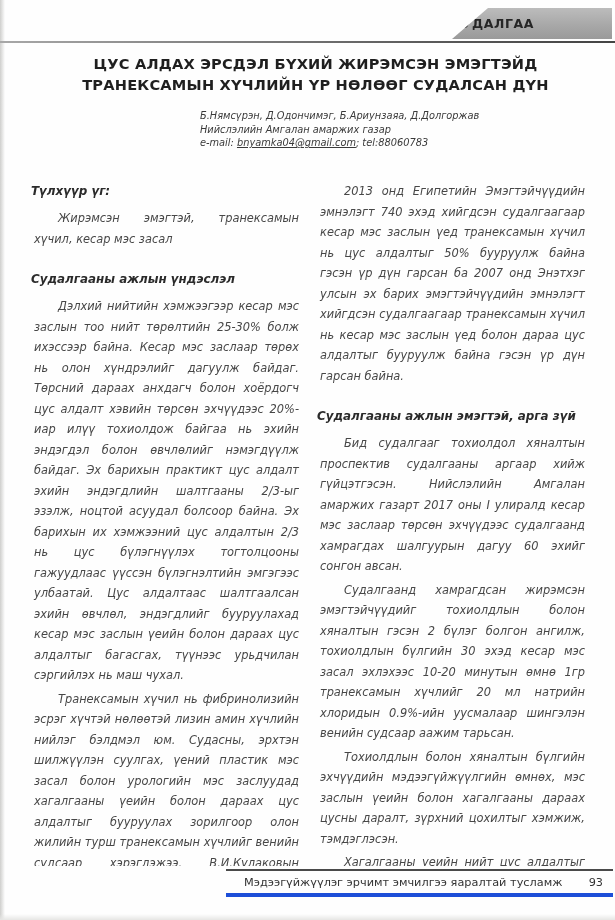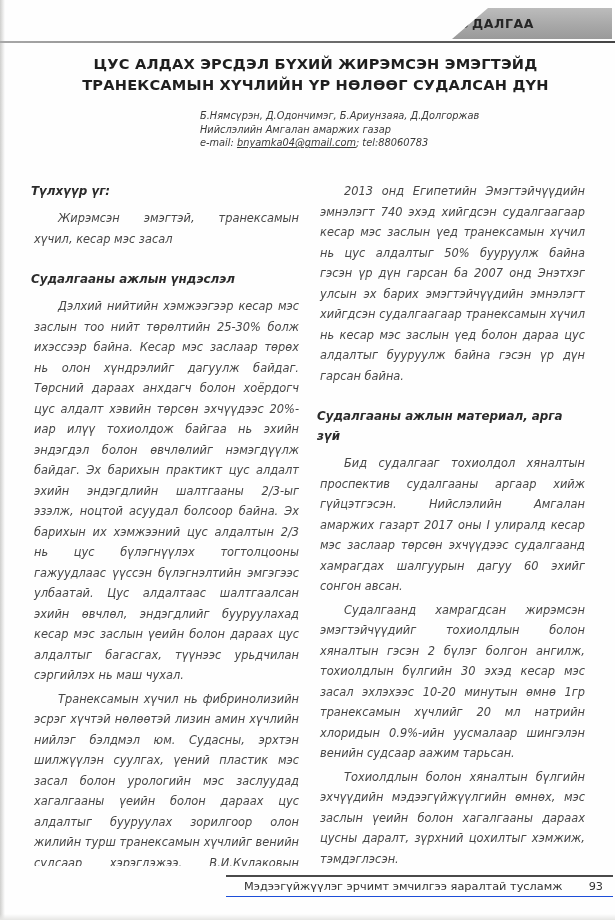--- a/index.html
+++ b/index.html
@@ -73,23 +73,23 @@
   .h {
     margin: 20px 0 7px;
     font-size: 11.9px; font-weight: bold; font-style: italic;
     line-height: 20px; color: #2b2b2b;
     text-align: left;
   }
   .p { margin: 3px; text-indent: 24px; font-style: italic; }
 
   .footer {
     position: absolute; bottom: 23px; right: 2px;
-    width: 387px; height: 22px;
+    width: 387px; height: 28px;
     border-top: 2px solid #4a4a4a;
-    border-bottom: 1px solid #1d4ed8;
+    border-bottom: 4px solid #1d4ed8;
     display: flex; align-items: center; justify-content: space-between;
     padding: 0 10px 0 18px;
     font-size: 11.3px; color: #333;
   }
   .footer .pagenum { padding-left: 18px; }
 </style>
 </head>
 <body>
 
 <div class="page">
@@ -112,21 +112,21 @@
     <div class="col">
       <h2 class="h">Түлхүүр үг:</h2>
       <p class="p">Жирэмсэн эмэгтэй, транексамын хүчил, кесар мэс засал</p>
       <h2 class="h">Судалгааны ажлын үндэслэл</h2>
       <p class="p">Дэлхий нийтийн хэмжээгээр кесар мэс заслын тоо нийт төрөлтийн 25-30% болж ихэссээр байна. Кесар мэс заслаар төрөх нь олон хүндрэлийг дагуулж байдаг. Төрсний дараах анхдагч болон хоёрдогч цус алдалт хэвийн төрсөн эхчүүдээс 20%-иар илүү тохиолдож байгаа нь эхийн эндэгдэл болон өвчлөлийг нэмэгдүүлж байдаг. Эх барихын практикт цус алдалт эхийн эндэгдлийн шалтгааны 2/3-ыг эзэлж, ноцтой асуудал болсоор байна. Эх барихын их хэмжээний цус алдалтын 2/3 нь цус бүлэгнүүлэх тогтолцооны гажуудлаас үүссэн бүлэгнэлтийн эмгэгээс улбаатай. Цус алдалтаас шалтгаалсан эхийн өвчлөл, эндэгдлийг бууруулахад кесар мэс заслын үеийн болон дараах цус алдалтыг багасгах, түүнээс урьдчилан сэргийлэх нь маш чухал.</p>
       <p class="p">Транексамын хүчил нь фибринолизийн эсрэг хүчтэй нөлөөтэй лизин амин хүчлийн нийлэг бэлдмэл юм. Судасны, эрхтэн шилжүүлэн суулгах, үений пластик мэс засал болон урологийн мэс заслуудад хагалгааны үеийн болон дараах цус алдалтыг бууруулах зорилгоор олон жилийн турш транексамын хүчлийг венийн судсаар хэрэглэжээ. В.И.Кулаковын нэрэмжит Эх барих, эмэгтэйчүүд, перинаталогийн эрдэм шинжилгээний төвийн эрдэмтэдийн гаргасан “Эх барихын их цус алдалтын сэлбэх эмчилгээ” эмнэлгийн тусламжийн технологид транексамын хүчлийг 15мг\кг тунгаар тарина гэсэн байдаг.</p>
     </div>
 
     <div class="col">
       <p class="p">2013 онд Египетийн Эмэгтэйчүүдийн эмнэлэгт 740 эхэд хийгдсэн судалгаагаар кесар мэс заслын үед транексамын хүчил нь цус алдалтыг 50% бууруулж байна гэсэн үр дүн гарсан ба 2007 онд Энэтхэг улсын эх барих эмэгтэйчүүдийн эмнэлэгт хийгдсэн судалгаагаар транексамын хүчил нь кесар мэс заслын үед болон дараа цус алдалтыг бууруулж байна гэсэн үр дүн гарсан байна.</p>
-      <h2 class="h">Судалгааны ажлын материал, арга зүй</h2>
+      <h2 class="h">Судалгааны ажлын эмэгтэй, арга зүй</h2>
       <p class="p">Бид судалгааг тохиолдол хяналтын проспектив судалгааны аргаар хийж гүйцэтгэсэн. Нийслэлийн Амгалан амаржих газарт 2017 оны I улиралд кесар мэс заслаар төрсөн эхчүүдээс судалгаанд хамрагдах шалгуурын дагуу 60 эхийг сонгон авсан.</p>
       <p class="p">Судалгаанд хамрагдсан жирэмсэн эмэгтэйчүүдийг тохиолдлын болон хяналтын гэсэн 2 бүлэг болгон ангилж, тохиолдлын бүлгийн 30 эхэд кесар мэс засал эхлэхээс 10-20 минутын өмнө 1гр транексамын хүчлийг 20 мл натрийн хлоридын 0.9%-ийн уусмалаар шингэлэн венийн судсаар аажим тарьсан.</p>
       <p class="p">Тохиолдлын болон хяналтын бүлгийн эхчүүдийн мэдээгүйжүүлгийн өмнөх, мэс заслын үеийн болон хагалгааны дараах цусны даралт, зүрхний цохилтыг хэмжиж, тэмдэглэсэн.</p>
       <p class="p">Хагалгааны үеийн нийт цус алдалтыг хэмжиж тэмдэглэсэн (соруулгын аппаратанд сорогдсон цус + материалд шингэсэн цус). Хагалгааны дараах 2 цагт (сэрээх өрөөнд) алдсан цусыг мөн хэмжиж тэмдэглэсэн.</p>
 
     </div>
 
   </div>
 
   <div class="footer">

